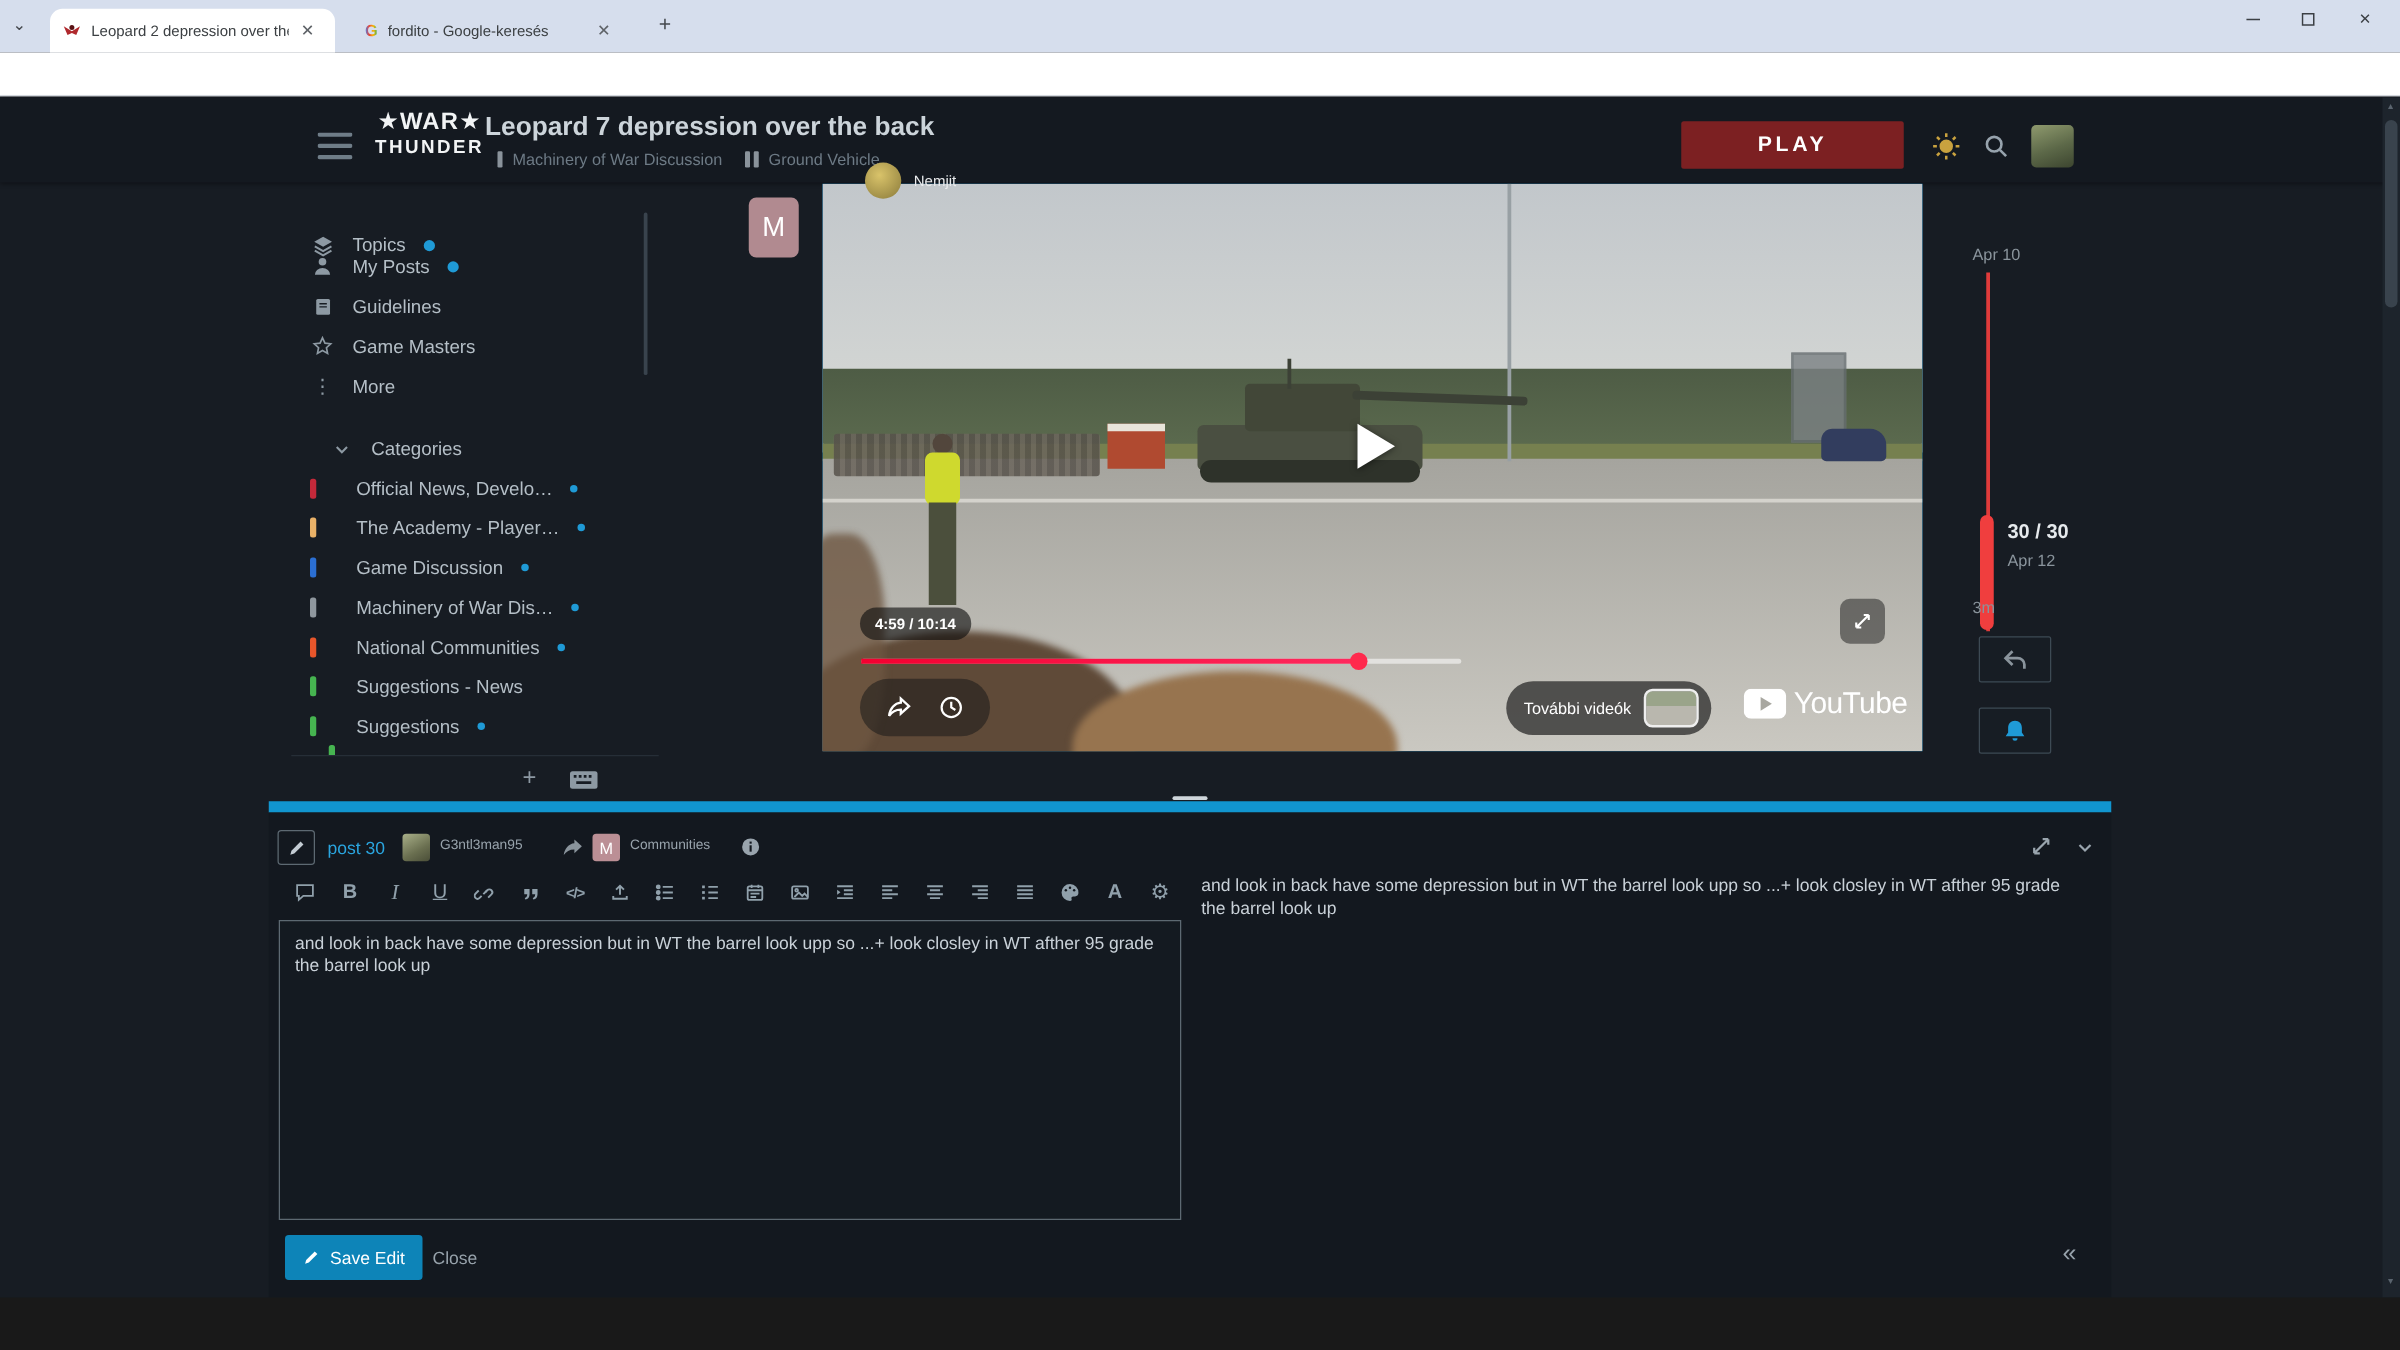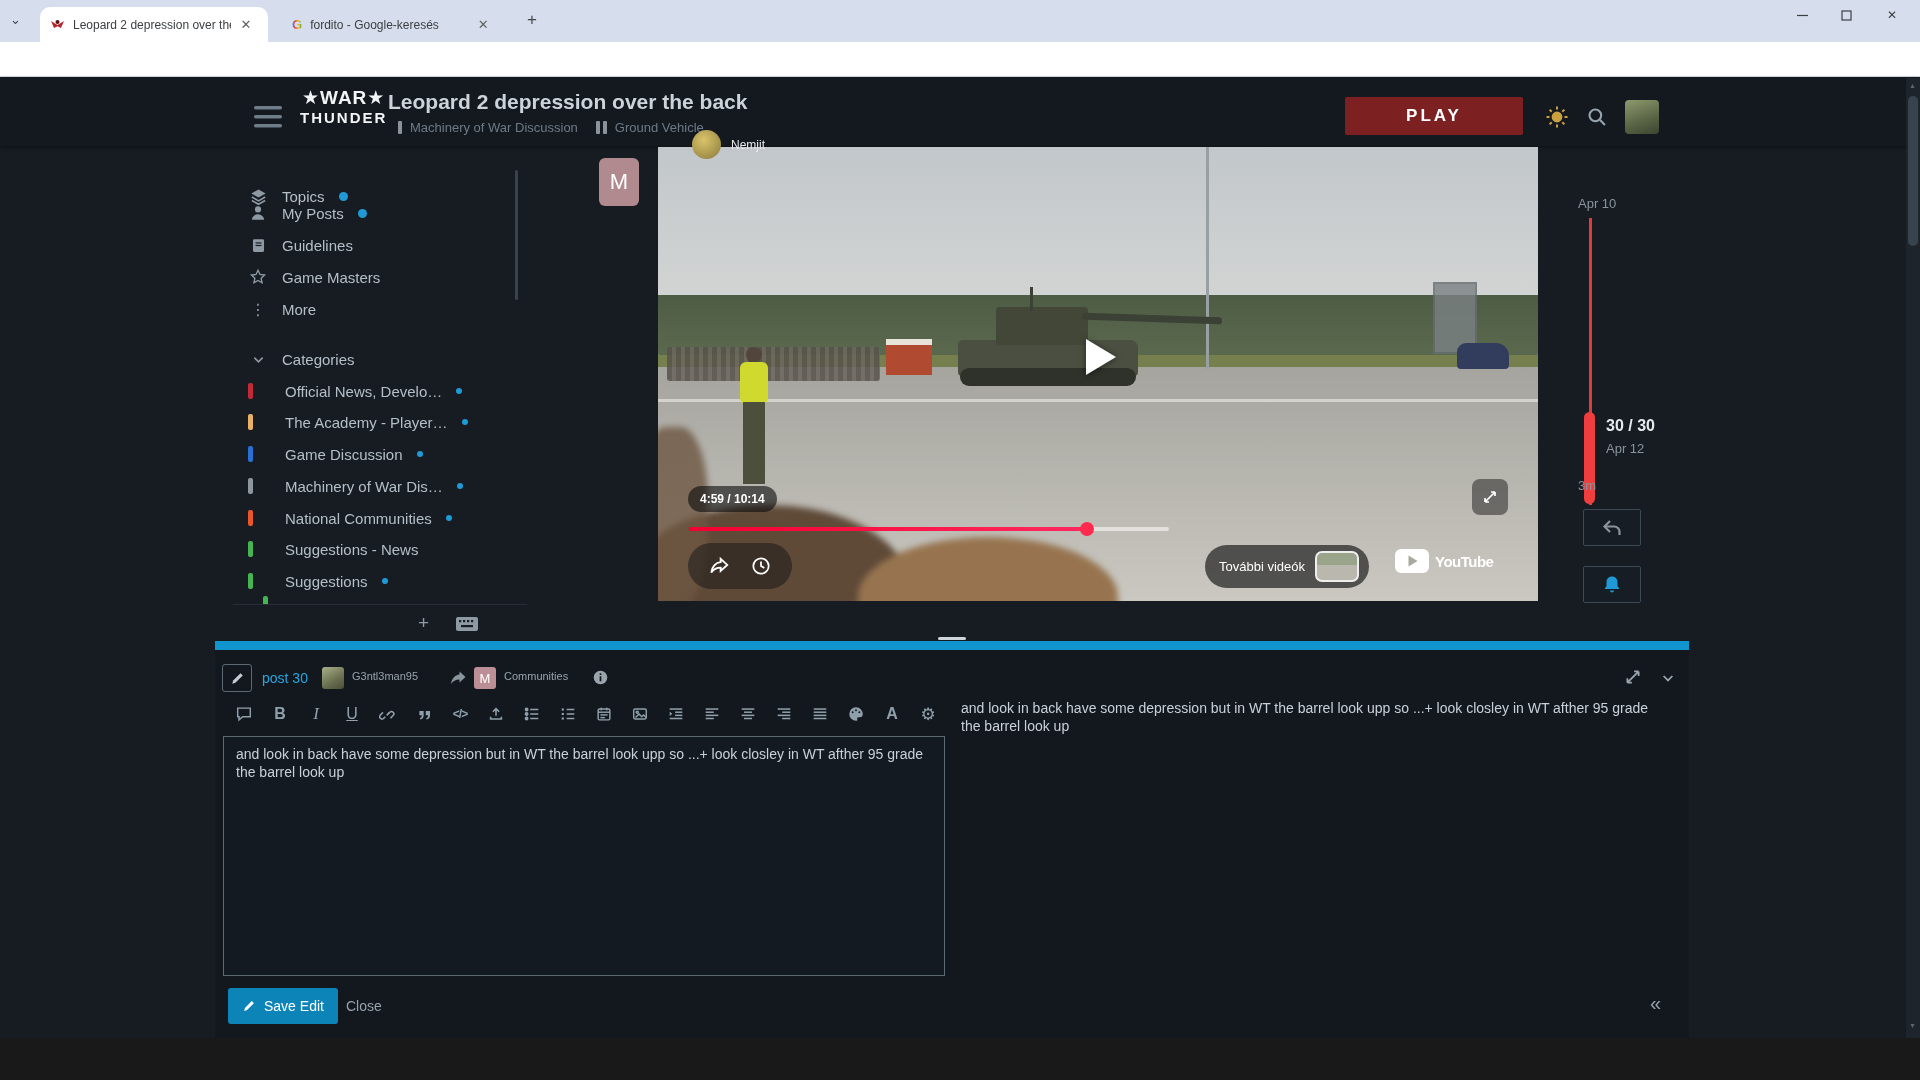--- a/index.html
+++ b/index.html
@@ -157,21 +157,21 @@
             <rect y="0" width="28" height="3.4" rx="1.6"></rect>
             <rect y="9" width="28" height="3.4" rx="1.6"></rect>
             <rect y="18" width="28" height="3.4" rx="1.6"></rect>
           </g>
         </svg>
     </div>
     <div class="abs" style="left:300px;top:10px;text-align:center;color:#f2f4f5;line-height:1;">
       <div style="font-size:19px;font-weight:900;letter-spacing:1px;">★WAR★</div>
       <div style="font-size:15px;font-weight:900;letter-spacing:2px;margin-top:3px;">THUNDER</div>
     </div>
-    <div class="abs" id="pagetitle" style="left:388px;top:12px;">Leopard 2 depression over the back</div>
+    <div class="abs" id="pagetitle" style="left:388px;top:12px;">Leopard 7 depression over the back</div>
     <div class="abs" style="left:398px;top:42px;display:flex;align-items:center;gap:8px;">
       <span class="crumbbar"></span>
       <span class="crumbtxt">Machinery of War Discussion</span>
       <span style="display:flex;gap:3px;margin-left:10px;">
           <span class="crumbbar"></span>
           <span class="crumbbar"></span>
         </span>
       <span class="crumbtxt">Ground Vehicle</span>
     </div>
     <div class="abs" id="playbtn" style="top:19px;">PLAY</div>
@@ -242,21 +242,21 @@
           </svg>
         </span>
       <span class="sidelabel">Game Masters</span>
     </div>
 
     <div class="abs siderow" style="left:15px;top:146px;">
       <span class="sideicon" style="font-size:16px;color:#8d99a3;">⋮</span>
       <span class="sidelabel">More</span>
     </div>
 
-    <div class="abs siderow" style="left:15px;top:196px;">
+    <div class="abs siderow" style="left:30px;top:196px;">
       <span class="sideicon">
           <svg width="15" height="15" viewBox="0 0 20 20" fill="none" stroke="#8d99a3" stroke-width="2.2">
             <path d="M4.5 7.5 L10 13 L15.5 7.5"></path>
           </svg>
         </span>
       <span class="sidelabel">Categories</span>
     </div>
 
     <div class="abs siderow" style="left:15px;top:228px;">
       <span class="catbar" style="background:#c4293a;"></span>
@@ -388,21 +388,21 @@
     <div class="abs" style="left:547px;top:398px;width:164px;height:43px;border-radius:22px;background:rgba(35,35,35,.72);display:flex;align-items:center;padding:0 6px 0 14px;gap:10px;">
       <span style="color:#fff;font-size:13px;white-space:nowrap;">További videók</span>
       <span style="width:44px;height:31px;border-radius:7px;border:2px solid #eee;background:linear-gradient(#9aa48a 45%,#b9b7ae 45%);"></span>
     </div>
 
     <div class="abs" style="left:737px;top:402px;display:flex;align-items:center;gap:6px;">
       <svg width="34" height="24" viewBox="0 0 34 24">
           <rect x="0" y="0" width="34" height="24" rx="6" fill="#fff"></rect>
           <path d="M13.5 6.5 L22.5 12 L13.5 17.5 Z" fill="#a8a7a0"></path>
         </svg>
-      <span style="color:#fff;font-size:15px;font-weight:700;letter-spacing:-.5px;">YouTube</span>
+      <span style="color:#fff;font-size:24px;font-weight:400;letter-spacing:-.5px;">YouTube</span>
     </div>
   </div>
 
   <div class="abs tl-gray" style="left:1578px;top:196px;">Apr 10</div>
   <div class="abs" style="left:1589px;top:218px;width:3px;height:287px;background:#e03b3b;"></div>
   <div class="abs" style="left:1584px;top:412px;width:11px;height:92px;border-radius:6px;background:#f03e3e;"></div>
   <div class="abs" style="left:1606px;top:417px;font-size:16px;font-weight:700;color:#e6eaed;">30 / 30</div>
   <div class="abs tl-gray" style="left:1606px;top:441px;">Apr 12</div>
   <div class="abs tl-gray" style="left:1578px;top:478px;">3m</div>
 

